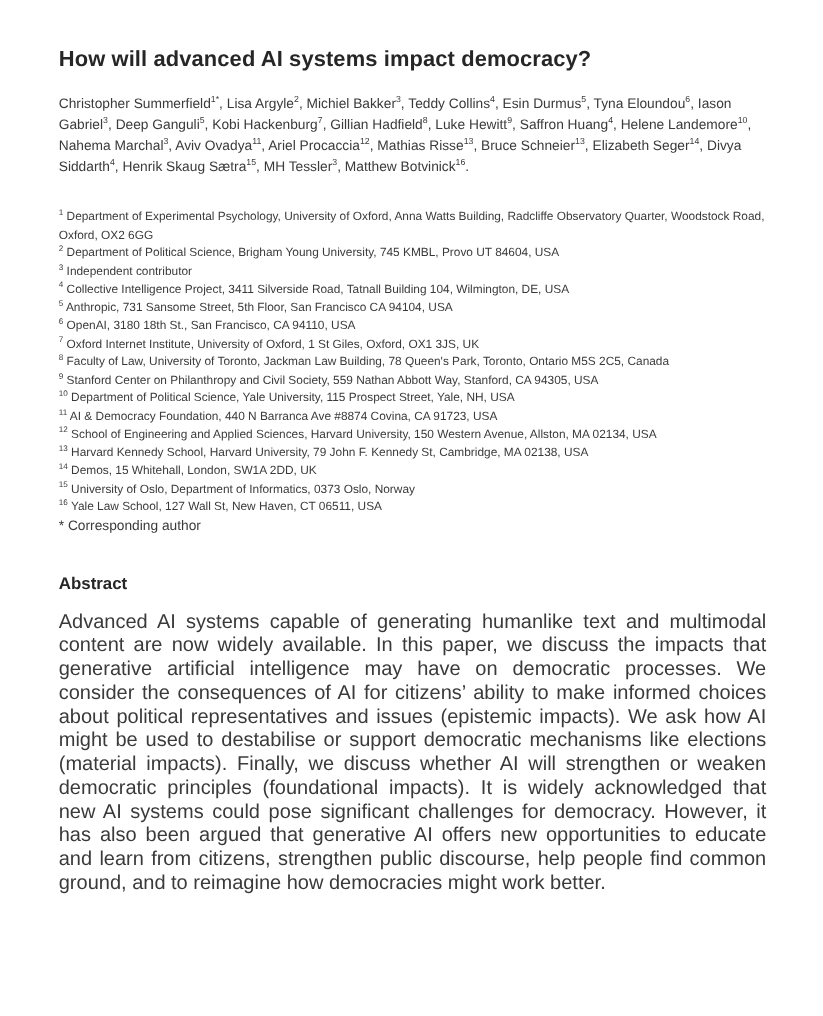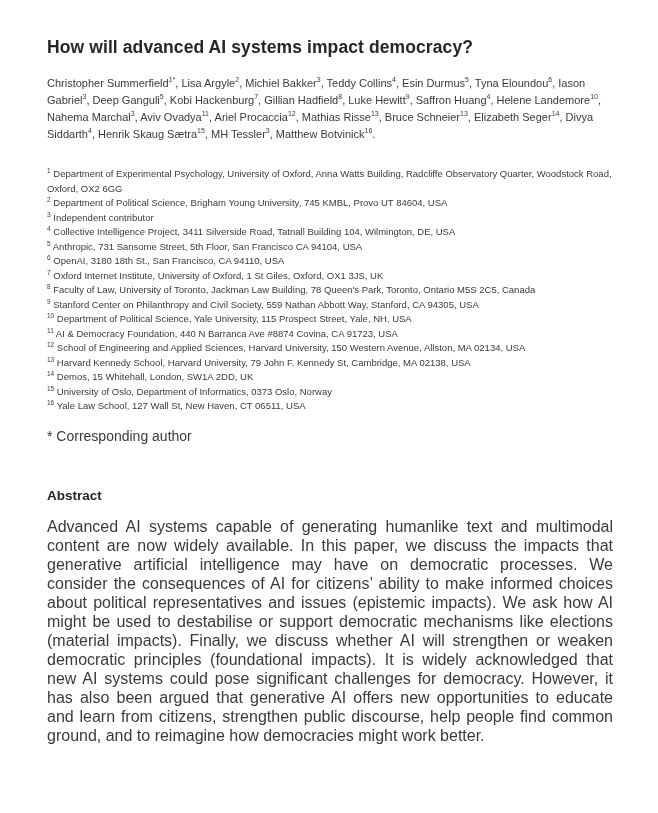--- a/index.html
+++ b/index.html
@@ -38,27 +38,26 @@
     font-size: 9.5px;
     line-height: 14.5px;
     color: #3a3a3a;
   }
   .aff sup {
     font-size: 6.5px;
     line-height: 0;
     vertical-align: super;
   }
   .corresponding {
-    margin-top: 15px;
-    font-size: 14px;
+    font-size: 11px;
     line-height: 14.5px;
     color: #3a3a3a;
   }
   .abstract-heading {
-    margin-top: 45px;
+    margin-top: 31px;
     font-size: 13.5px;
     font-weight: 700;
     color: #262626;
   }
   .abstract-text {
     margin-top: 14px;
     font-size: 16px;
     line-height: 19px;
     text-align: justify;
     color: #3a3a3a;

